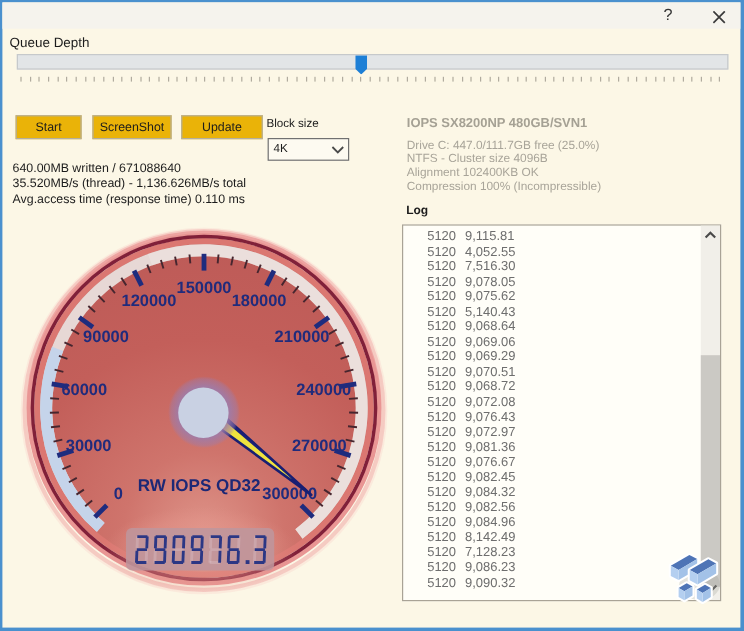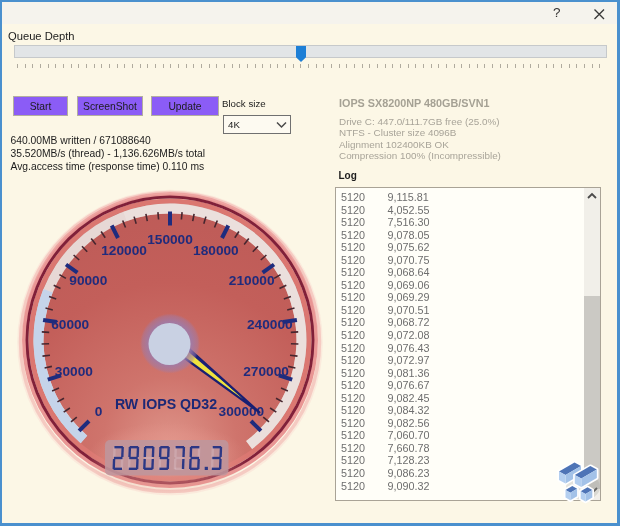--- a/index.html
+++ b/index.html
@@ -4,33 +4,33 @@
 html,body { width:620px; height:526px; overflow:hidden; }
 body { font-family:"Liberation Sans",sans-serif; position:relative; background:#fcf7e6; }
 .bt { position:absolute; background:#4a90ce; }
 #titlebar { position:absolute; left:2px; top:2px; right:3px; height:22px; background:#f5f3ed; }
 #title { position:absolute; left:4.5px; top:2.5px; font-size:11.2px; color:#1c1c1c; }
 #qm { position:absolute; left:551px; top:3px; font-size:13.5px; color:#333; }
 #qd { position:absolute; left:8px; top:30px; font-size:11.2px; color:#1c1c1c; }
 #track { position:absolute; left:14px; top:45px; width:593px; height:13px; background:#e2e5e7; border:1px solid #c6c9cb; }
 #thumb { position:absolute; left:296px; top:46px; width:10px; height:16px; background:#1d7fd6; clip-path:polygon(0 0,100% 0,100% 70%,50% 100%,0 70%); }
 .stick { position:absolute; top:64px; width:1px; height:4px; background:#b0ab9e; }
-.btn { position:absolute; top:95.5px; height:20px; background:#8b5cf6; border:1px solid #b3ae9f; font-size:10.3px; color:#1c1c1c; text-align:center; line-height:20px; }
+.btn { position:absolute; top:95.5px; height:20px; background:#eab308; border:1px solid #b3ae9f; font-size:10.3px; color:#1c1c1c; text-align:center; line-height:20px; }
 #b1 { left:13px; width:55px; }
 #b2 { left:77px; width:66px; }
 #b3 { left:151px; width:68px; }
 #bslbl { position:absolute; left:222px; top:98px; font-size:9.7px; color:#1c1c1c; }
 #combo { position:absolute; left:223px; top:115px; width:68px; height:19px; background:#fdfaf1; border:1px solid #707070; font-size:9.7px; color:#1c1c1c; line-height:17px; padding-left:4px; }
 #stats { position:absolute; left:10.5px; top:133.5px; font-size:10.3px; color:#1c1c1c; line-height:13.1px; white-space:pre; }
 #info { position:absolute; left:339px; top:97.5px; font-size:9.9px; color:#a8a499; line-height:11.4px; }
 #info b { display:block; font-size:10.8px; margin-bottom:7px; color:#a5a194; }
 #loglbl { position:absolute; left:338.5px; top:170px; font-size:10px; font-weight:bold; color:#1c1c1c; }
 #logbox { position:absolute; left:335px; top:187px; width:266px; height:314px; background:#fffef8; border:1px solid #a9a396; }
 .lrow { height:12.55px; font-size:10.8px; color:#6e6e6e; position:relative; }
-.lrow .c1 { position:absolute; left:5px; top:0;text-align:center; }
+.lrow .c1 { position:absolute; left:20px; top:0;text-align:center; }
 .lrow .c2 { position:absolute; left:51.5px; top:0; }
 #rows { position:absolute; left:0; top:3px; right:17px; }
 #sbar { position:absolute; right:0; top:0; width:16px; height:312px; background:#f1efe9; }
 #sthumb { position:absolute; right:0; top:108px; width:16px; height:193px; background:#cbc9c4; }
 #sup { position:absolute; top:4px; left:3px; }
 </style></head>
 <body>
 <div class="bt" style="left:0;top:0;width:620px;height:2px"></div>
 <div class="bt" style="left:0;top:0;width:2px;height:526px"></div>
 <div class="bt" style="right:0;top:0;width:3px;height:526px"></div>
@@ -151,21 +151,21 @@
 <div class="lrow">
         <span class="c1">5120</span>
         <span class="c2">9,078.05</span>
       </div>
 <div class="lrow">
         <span class="c1">5120</span>
         <span class="c2">9,075.62</span>
       </div>
 <div class="lrow">
         <span class="c1">5120</span>
-        <span class="c2">9,070.75</span>
+        <span class="c2">5,140.43</span>
       </div>
 <div class="lrow">
         <span class="c1">5120</span>
         <span class="c2">9,068.64</span>
       </div>
 <div class="lrow">
         <span class="c1">5120</span>
         <span class="c2">9,069.06</span>
       </div>
 <div class="lrow">
@@ -207,25 +207,25 @@
 <div class="lrow">
         <span class="c1">5120</span>
         <span class="c2">9,084.32</span>
       </div>
 <div class="lrow">
         <span class="c1">5120</span>
         <span class="c2">9,082.56</span>
       </div>
 <div class="lrow">
         <span class="c1">5120</span>
-        <span class="c2">7,060.70</span>
-      </div>
-<div class="lrow">
-        <span class="c1">5120</span>
-        <span class="c2">7,660.78</span>
+        <span class="c2">9,084.96</span>
+      </div>
+<div class="lrow">
+        <span class="c1">5120</span>
+        <span class="c2">8,142.49</span>
       </div>
 <div class="lrow">
         <span class="c1">5120</span>
         <span class="c2">7,128.23</span>
       </div>
 <div class="lrow">
         <span class="c1">5120</span>
         <span class="c2">9,086.23</span>
       </div>
 <div class="lrow">

